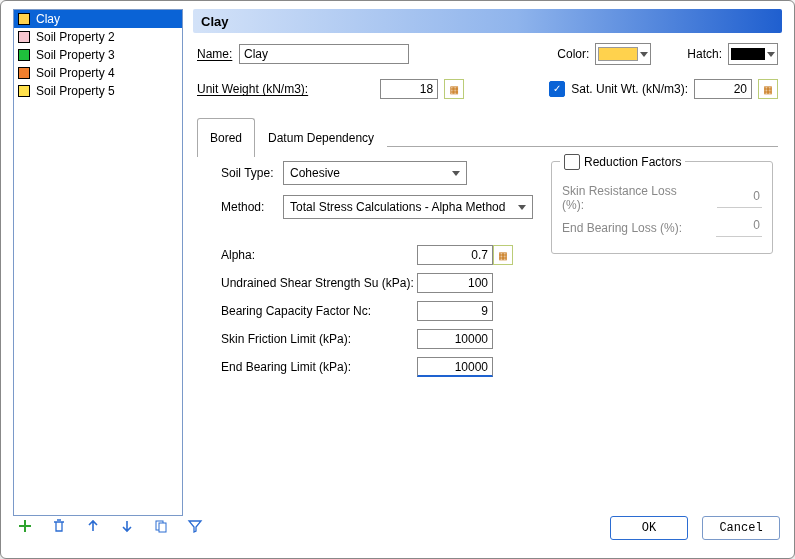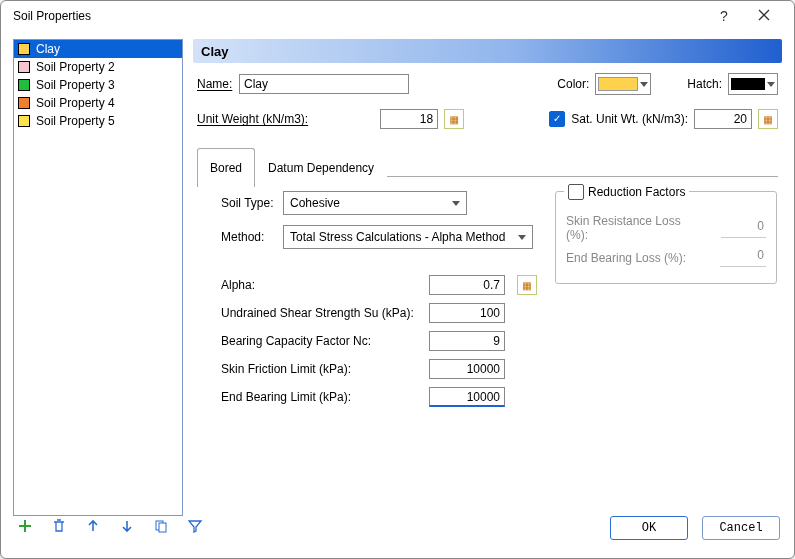--- a/index.html
+++ b/index.html
@@ -207,21 +207,21 @@
   .disabled-field {
     width: 44px; height: 18px;
     border-bottom: 1px solid #ccc;
     text-align: right;
     color: #888;
     padding-right: 2px;
   }
   .param-row {
     display: flex; align-items: center;
     margin: 8px 0;
-    gap: 12px;
+    gap: 0;
   }
   .param-row .plabel { flex: 0 0 196px; }
   .footer {
     height: 42px;
     display: flex;
     align-items: flex-start;
     padding: 0 14px;
     gap: 14px;
     font-family: Liberation Mono, monospace;
   }
@@ -241,29 +241,20 @@
     font-family: inherit; font-size: 12px;
     cursor: pointer;
   }
   .btn.primary { border: 1px solid #2b6cd2; }
 </style>
 </head>
 <body>
 
 <div class="window">
 
-  <div class="titlebar">
-    <div class="title">Soil Properties</div>
-    <div class="ctl">?</div>
-    <div class="ctl">
-      <svg width="12" height="12" viewBox="0 0 12 12">
-          <path d="M1 1 L11 11 M11 1 L1 11" stroke="#333" stroke-width="1.3"></path>
-        </svg>
-    </div>
-  </div>
 
   <div class="body">
 
     <div class="sidebar">
       <div class="listbox">
         <div class="list-item selected">
           <span class="swatch" style="background:#ffd24d"></span>
           <span>Clay</span>
         </div>
         <div class="list-item">

